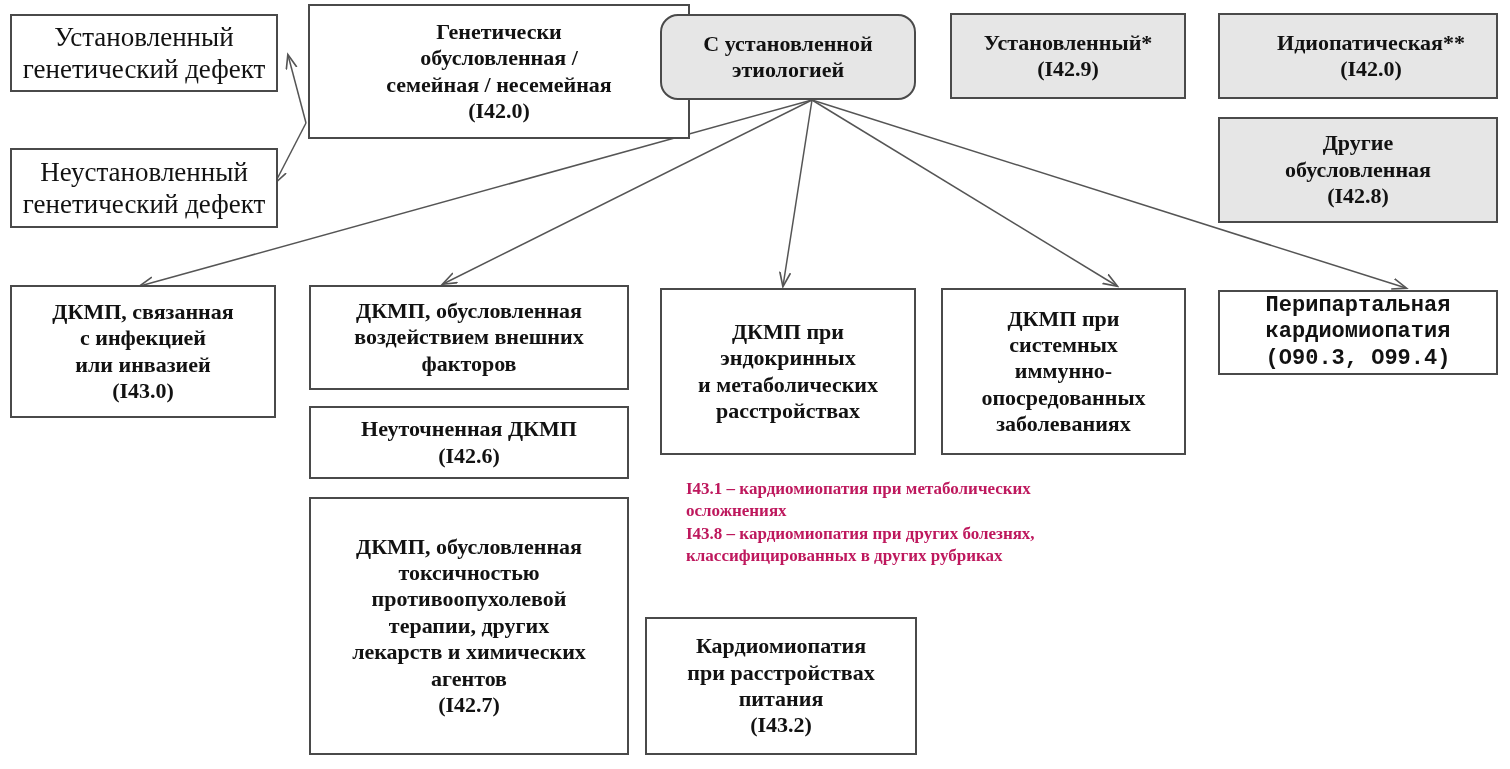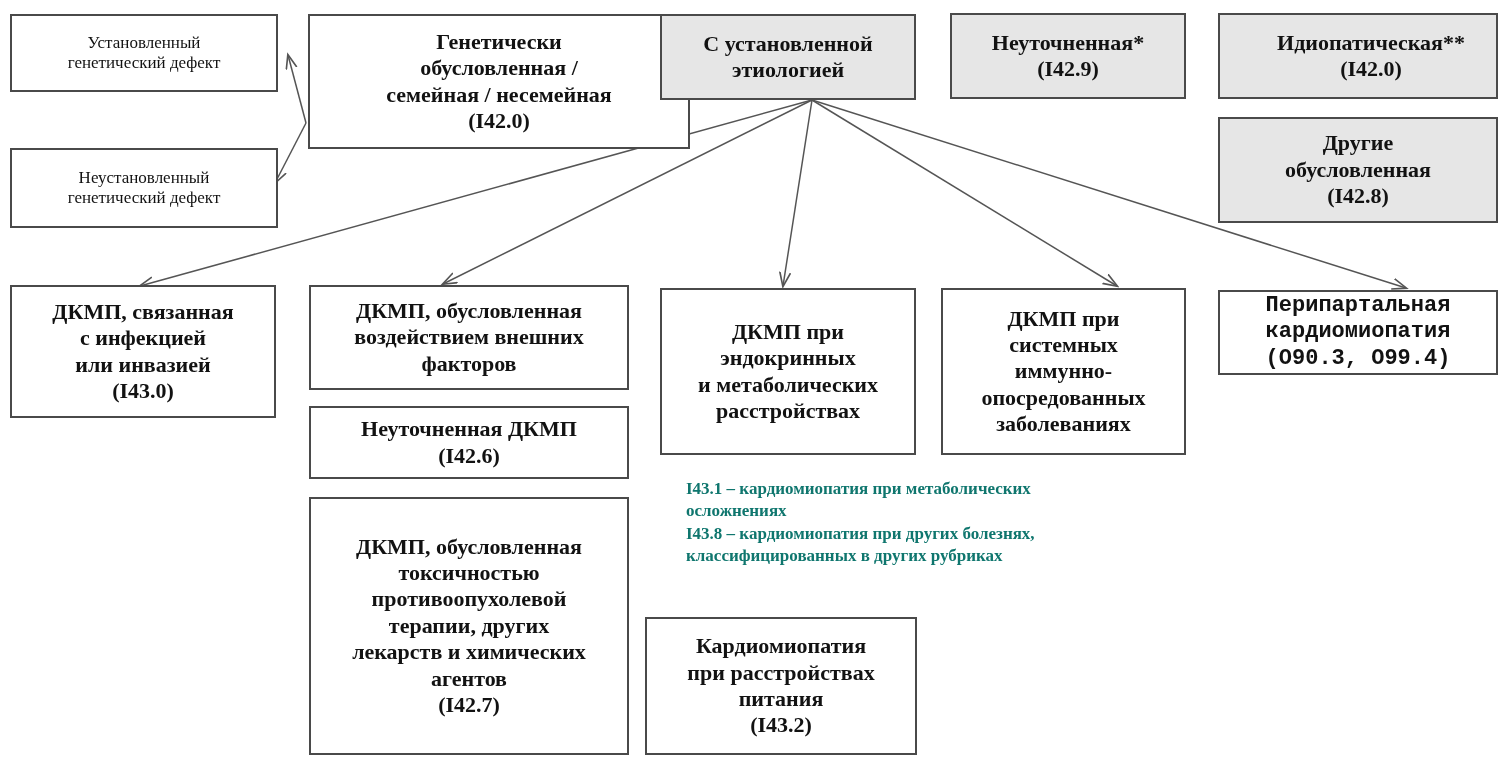--- a/index.html
+++ b/index.html
@@ -44,27 +44,27 @@
   .node.shaded {
     background: #e6e6e6;
   }
   .node.bold .txt {
     font-weight: bold;
   }
   .node.plain .txt {
     font-weight: normal;
   }
   .f22 .txt { font-size: 22px; }
-  .f21 .txt { font-size: 17px; }
+  .f21 .txt { font-size: 27px; }
   .note {
     position: absolute;
     font-family: "Liberation Serif", "DejaVu Serif", serif;
     font-size: 17px;
     font-weight: bold;
-    color: #0f766e;
+    color: #be185d;
     line-height: 1.32;
     white-space: pre-line;
     text-align: left;
   }
 </style>
 </head>
 <body>
 
 <div id="canvas">
 
@@ -88,32 +88,32 @@
 
   <div id="node-layer">
       <div class="node plain f21" style="left: 10px; top: 14px; width: 268px; height: 78px;">
         <span class="txt">Установленный
 генетический дефект</span>
       </div>
       <div class="node plain f21" style="left: 10px; top: 148px; width: 268px; height: 80px;">
         <span class="txt">Неустановленный
 генетический дефект</span>
       </div>
-      <div class="node bold f22" style="left: 308px; top: 14px; width: 382px; height: 135px;">
+      <div class="node bold f22" style="left: 308px; top: 4px; width: 382px; height: 135px;">
         <span class="txt">Генетически
 обусловленная /
 семейная / несемейная
 (I42.0)</span>
       </div>
-      <div class="node shaded bold f22" style="left: 660px; top: 14px; width: 256px; height: 86px;">
+      <div class="node shaded bold f22" style="left: 660px; top: 14px; width: 256px; height: 86px; border-radius: 18px;">
         <span class="txt">С установленной
 этиологией</span>
       </div>
       <div class="node shaded bold f22" style="left: 950px; top: 13px; width: 236px; height: 86px;">
-        <span class="txt">Неуточненная*
+        <span class="txt">Установленный*
 (I42.9)</span>
       </div>
       <div class="node shaded bold f22" style="left: 1218px; top: 13px; width: 280px; height: 86px; padding-left: 32px;">
         <span class="txt">Идиопатическая**
 (I42.0)</span>
       </div>
       <div class="node shaded bold f22" style="left: 1218px; top: 117px; width: 280px; height: 106px;">
         <span class="txt">Другие
 обусловленная
 (I42.8)</span>

